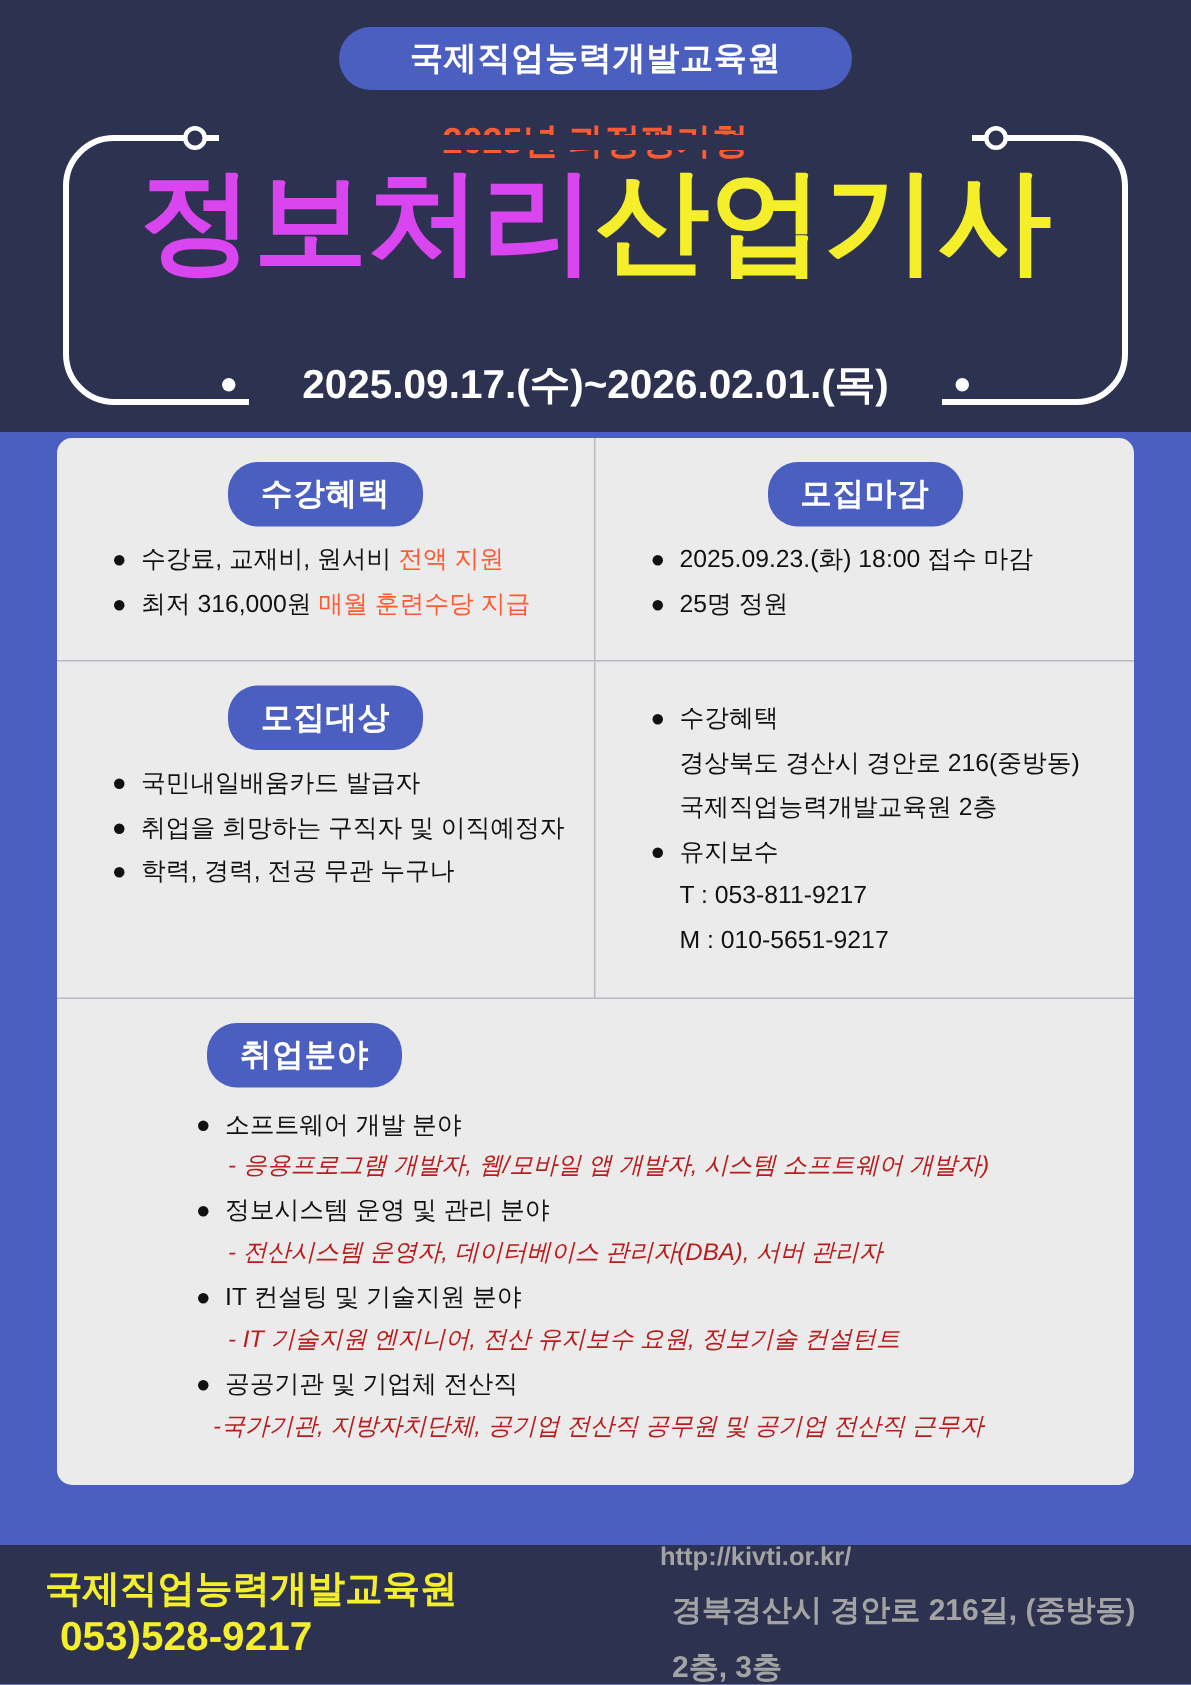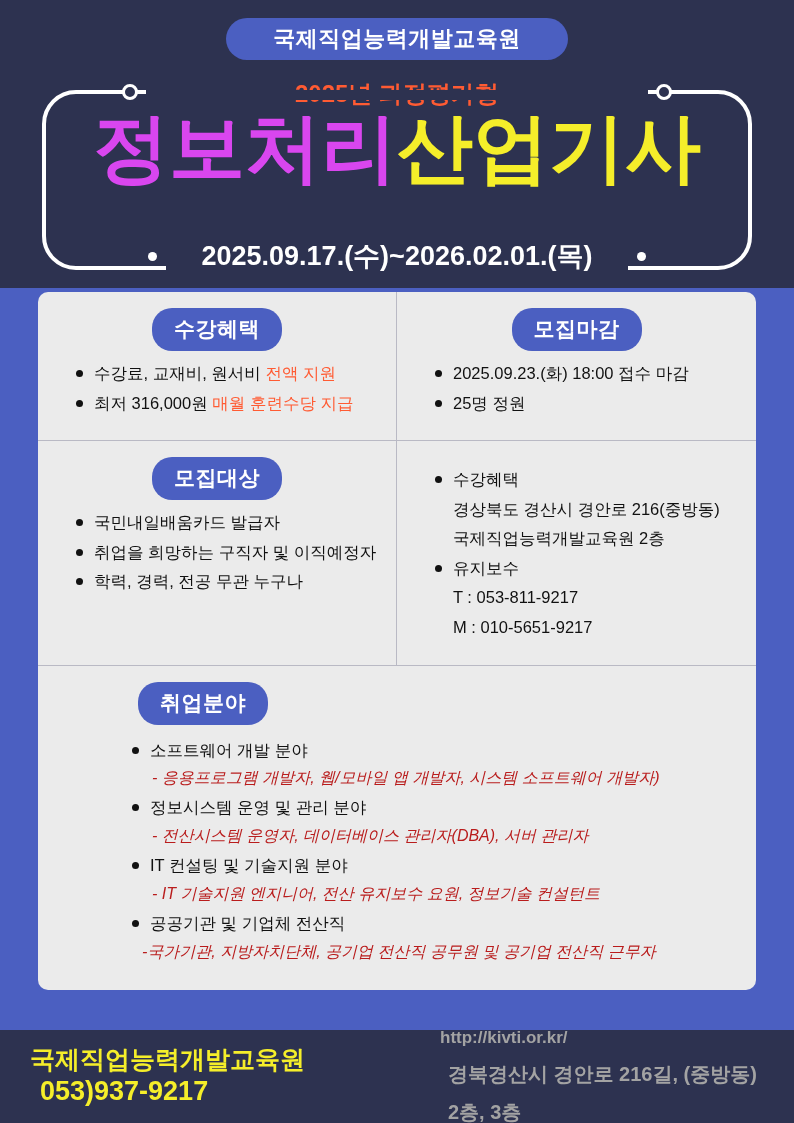--- a/index.html
+++ b/index.html
@@ -349,21 +349,21 @@
         <li>공공기관 및 기업체 전산직</li>
         <div class="emp-sub tight">-국가기관, 지방자치단체, 공기업 전산직 공무원 및 공기업 전산직 근무자</div>
       </ul>
     </div>
 
   </div>
 
   <div class="footer">
     <div class="footer-left">
       <div class="footer-org">국제직업능력개발교육원</div>
-      <div class="footer-tel">053)937-9217</div>
+      <div class="footer-tel">053)528-9217</div>
     </div>
     <div class="footer-right">
       <div class="footer-url">http://kivti.or.kr/</div>
       <div class="footer-addr">경북경산시 경안로 216길, (중방동) 2층, 3층</div>
     </div>
   </div>
 
 </div>
 
 </body></html>

